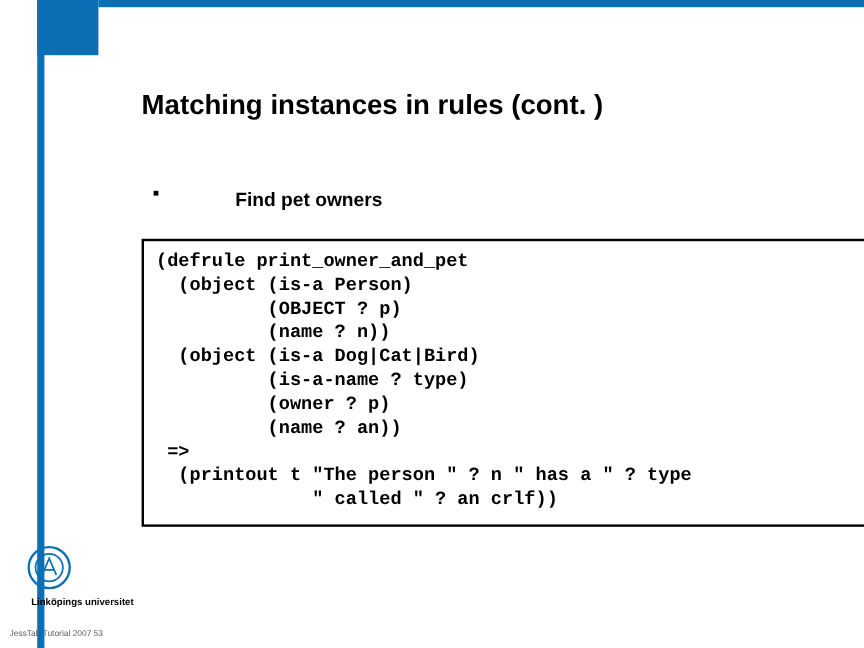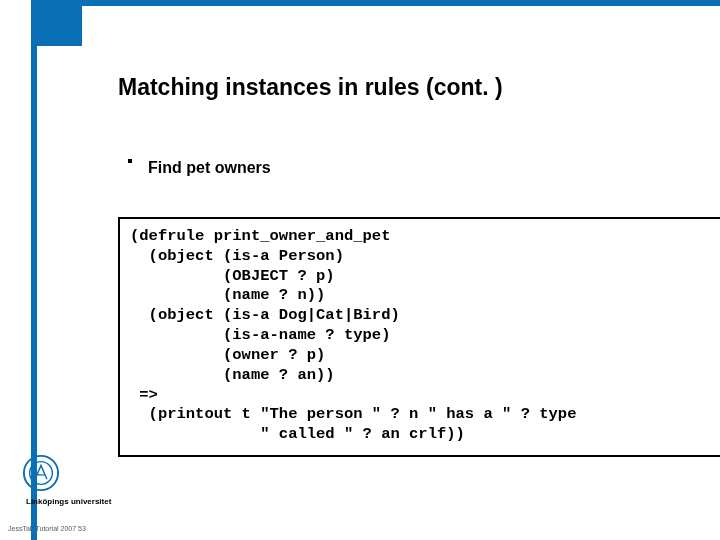--- a/index.html
+++ b/index.html
@@ -53,21 +53,22 @@
   .title {
     font-size: 23px;
     font-weight: bold;
     color: #000;
     margin: 0 0 58px 0;
   }
   .bullet-row {
     display: flex;
     align-items: flex-start;
     margin-left: 10px;
-    margin-bottom: 40px;
+    margin-bottom: 22px;
+    gap: 48px;
   }
   .bullet-dot {
     width: 4px;
     height: 4px;
     background: #000;
     border-radius: 0;
     margin-right: 16px;
     flex: none;
   }
   .bullet-text {

